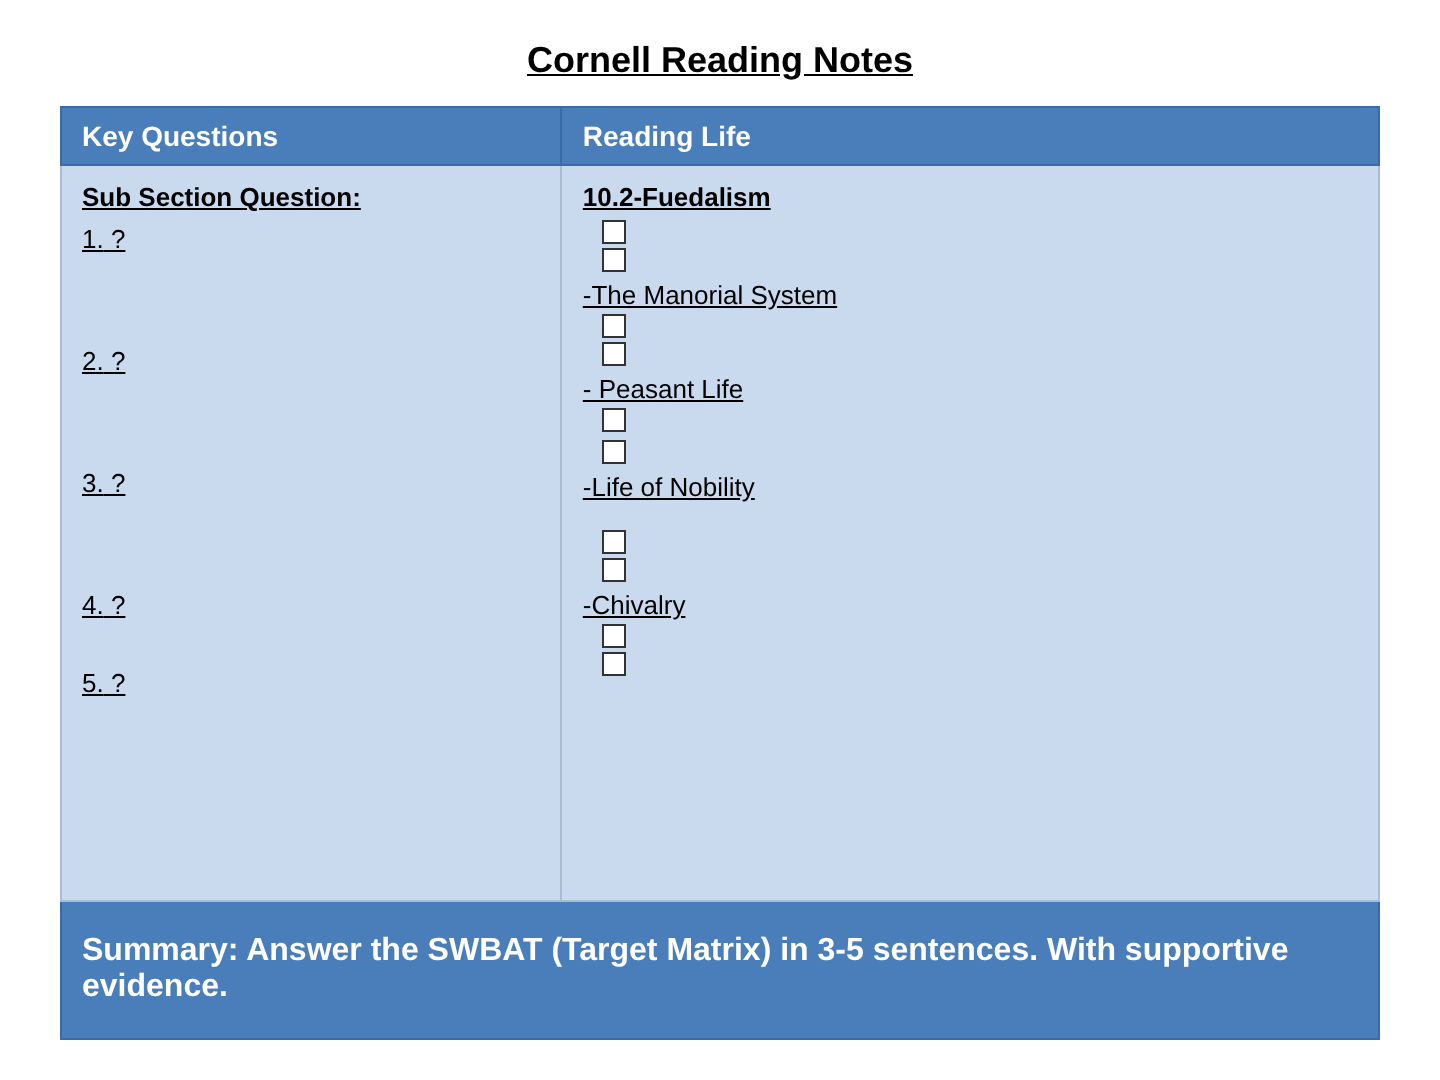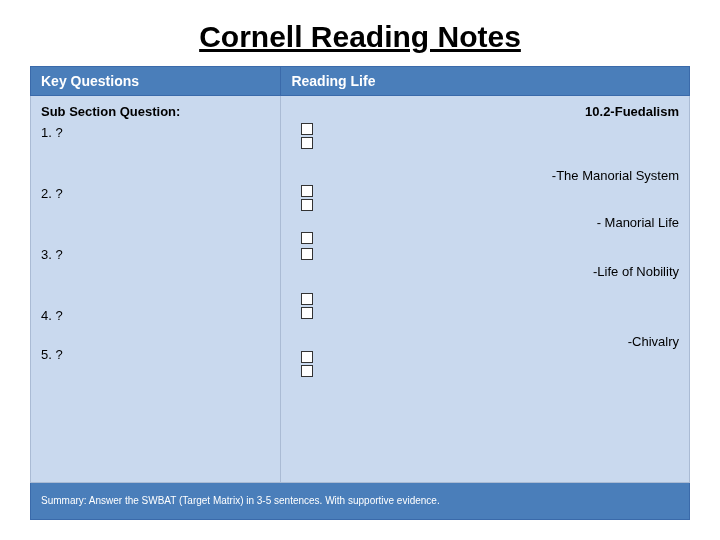--- a/index.html
+++ b/index.html
@@ -7,21 +7,21 @@
       background: #fff;
       font-family: Arial, sans-serif;
       width: 720px;
       height: 540px;
       display: flex;
       flex-direction: column;
       align-items: center;
       padding: 20px 30px;
     }
     h1 {
-      font-size: 30px;
+      font-size: 18px;
       font-weight: bold;
       text-decoration: underline;
       margin-bottom: 12px;
       color: #000;
     }
     .cornell-table {
       width: 100%;
       border-collapse: collapse;
       flex: 1;
       border-radius: 28px;
@@ -35,33 +35,33 @@
       text-align: left;
       border: 1px solid #3a6aaa;
     }
     .content-row td {
       background-color: #c9d9ee;
       vertical-align: top;
       padding: 8px 10px;
       font-size: 13px;
       color: #000;
       border: 1px solid #aabbd4;
+      text-decoration: underline;
     }
     .left-col {
       width: 38%;
     }
     .right-col {
       width: 62%;
-      text-align: right;
     }
     .summary-row td {
       background-color: #4a7eba;
       color: #fff;
-      font-weight: normal;
-      font-size: 10px;
+      font-weight: bold;
+      font-size: 16px;
       padding: 8px 10px;
       border: 1px solid #3a6aaa;
     }
     .checkbox {
       display: inline-block;
       width: 12px;
       height: 12px;
       border: 1.5px solid #333;
       margin-right: 4px;
       vertical-align: middle;
@@ -118,53 +118,53 @@
       <td class="right-col">
         <div style="font-weight:bold; margin-bottom:4px;">10.2-Fuedalism</div>
 
         <div class="notes-line indent">
           <span class="checkbox"></span>
         </div>
         <div class="notes-line indent">
           <span class="checkbox"></span>
         </div>
 
-        <div style="margin: 19px 0 2px 0;">
+        <div style="margin: 4px 0 2px 0;">
           <span>-The Manorial System</span>
         </div>
         <div class="notes-line indent">
           <span class="checkbox"></span>
         </div>
         <div class="notes-line indent">
           <span class="checkbox"></span>
         </div>
 
         <div style="margin: 4px 0 2px 0;">
-          <span>-  Manorial Life</span>
+          <span>-  Peasant Life</span>
         </div>
         <div class="notes-line indent">
           <span class="checkbox"></span>
         </div>
 
         <div style="margin: 4px 0 2px 0;"></div>
         <div class="notes-line indent">
           <span class="checkbox"></span>
         </div>
 
         <div style="margin: 4px 0 14px 0;">
           <span>-Life of Nobility</span>
         </div>
         <div class="notes-line indent">
           <span class="checkbox"></span>
         </div>
         <div class="notes-line indent">
           <span class="checkbox"></span>
         </div>
 
-        <div style="margin: 15px 0 2px 0;">
+        <div style="margin: 4px 0 2px 0;">
           <span>-Chivalry</span>
         </div>
         <div class="notes-line indent">
           <span class="checkbox"></span>
         </div>
         <div class="notes-line indent">
           <span class="checkbox"></span>
         </div>
       </td>
     </tr>

